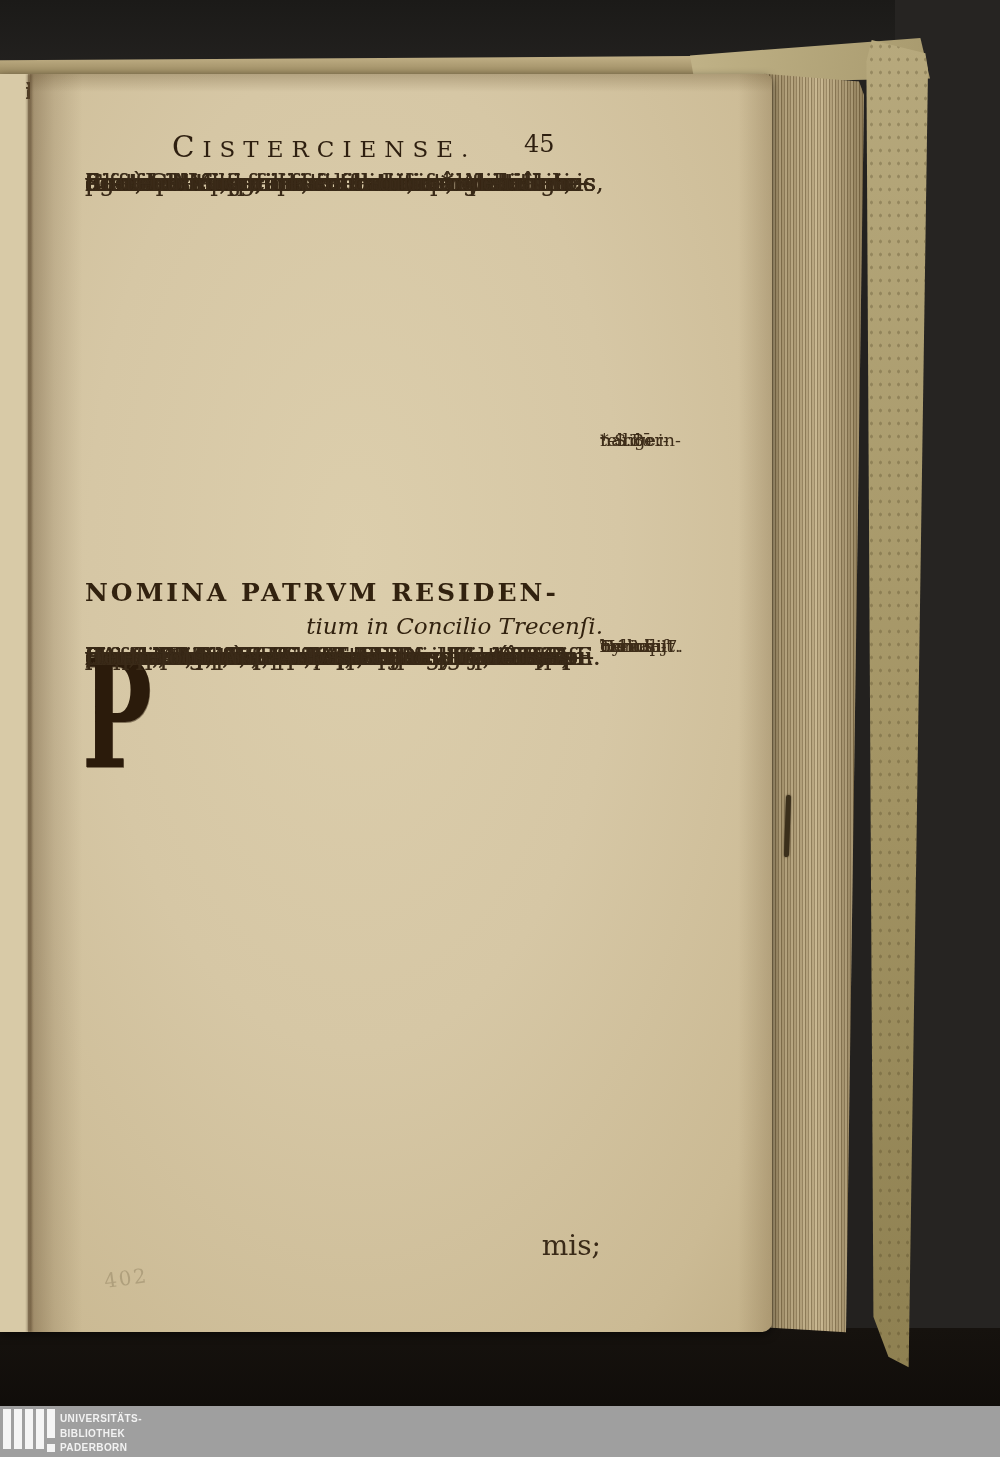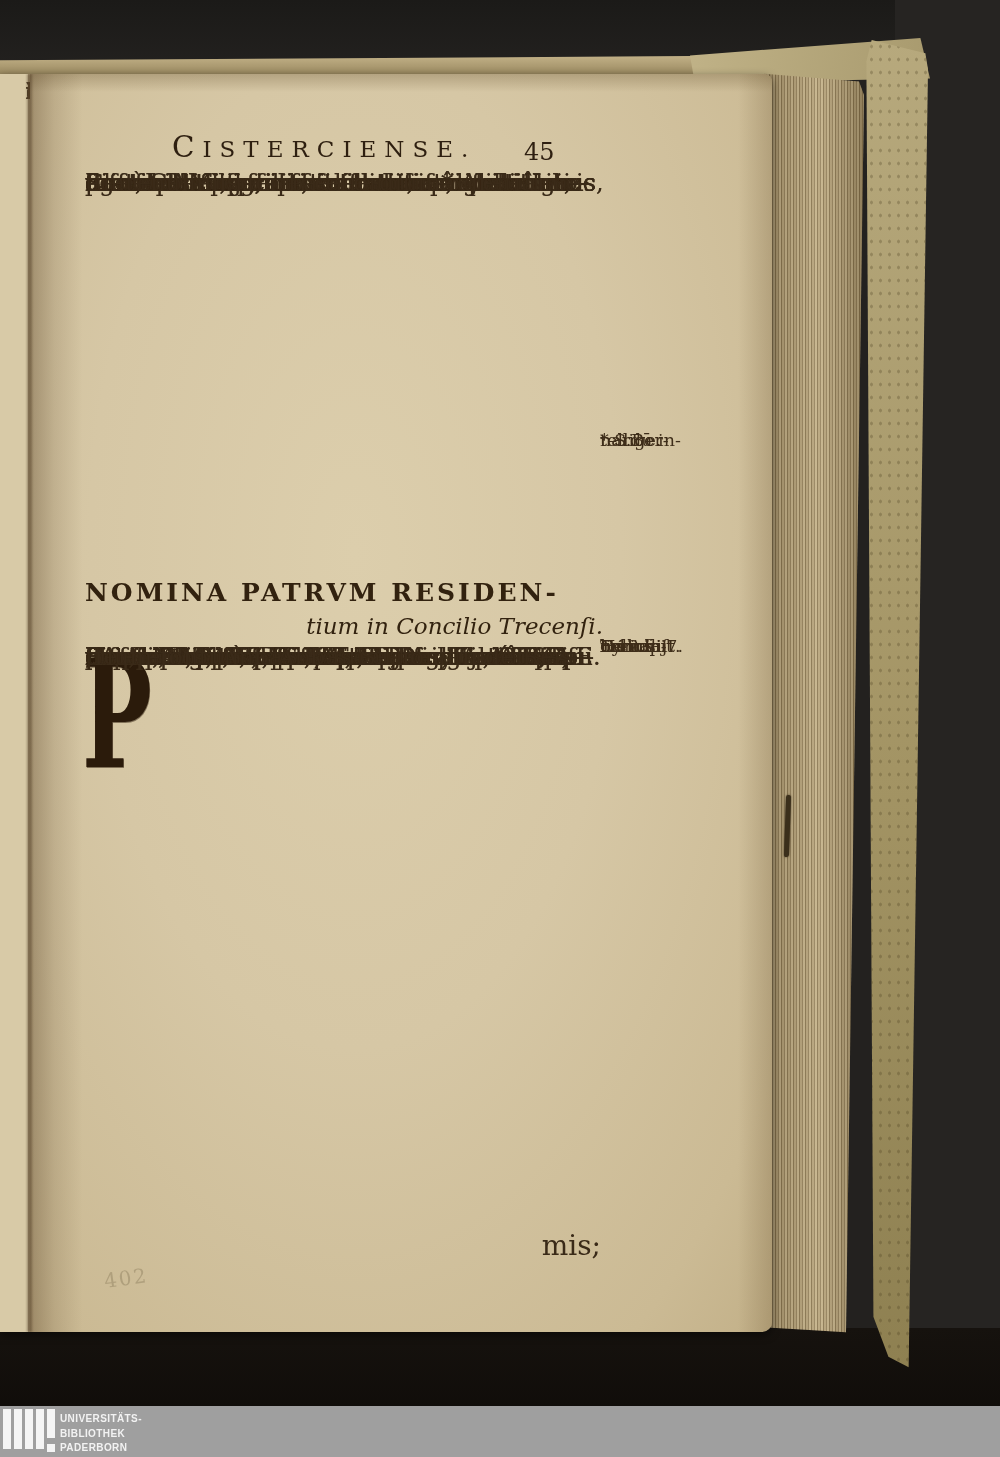--- a/index.html
+++ b/index.html
@@ -44,21 +44,21 @@
     background:linear-gradient(90deg,rgba(88,66,38,.42),rgba(88,66,38,.16) 42%,rgba(88,66,38,0) 88%);}
   .crease{left:27px;top:0;width:5px;height:100%;background:rgba(70,52,28,.45);filter:blur(1px);}
 
   
   .tl{position:relative;white-space:nowrap;}
   .s-n{font-style:normal;}
   .s-i{}
   .s-sc{font-size:21px;letter-spacing:2.5px;}
   .running-title{left:172px;top:56px;font-size:23px;letter-spacing:8px;color:#2e1f10;display:block;}
   .running-title::first-letter{font-size:1.28em;}
-  .page-number{left:524px;top:56px;font-size:24px;color:#2e1f10;margin-top:8px;}
+  .page-number{left:524px;top:56px;font-size:24px;color:#2e1f10;}
   .para{font-size:24px;line-height:34.8px;text-shadow:0 0 .5px rgba(52,38,20,.65);}
   #p1{left:85px;top:92px;width:560px;}
   #p2{left:85px;top:565px;width:560px;line-height:36.8px;}
   .sec-h1{left:85px;top:504px;width:518px;text-align:left;font-size:25px;letter-spacing:3px;
           font-weight:bold;color:#32220f;}
   .sec-h2{left:85px;top:539px;width:518px;text-align:right;font-size:23px;font-style:italic;color:#32220f;}
   .drop-cap{left:82px;top:582px;font-size:150px;line-height:.78;font-weight:bold;color:#2b1b0b;
             transform:scaleX(.62);transform-origin:left top;text-shadow:1px 1px 0 rgba(43,27,11,.5);}
   .mnote{left:600px;width:170px;font-size:17.5px;font-style:italic;line-height:28.3px;color:#3e2d19;}
   #note1{top:352px;}

